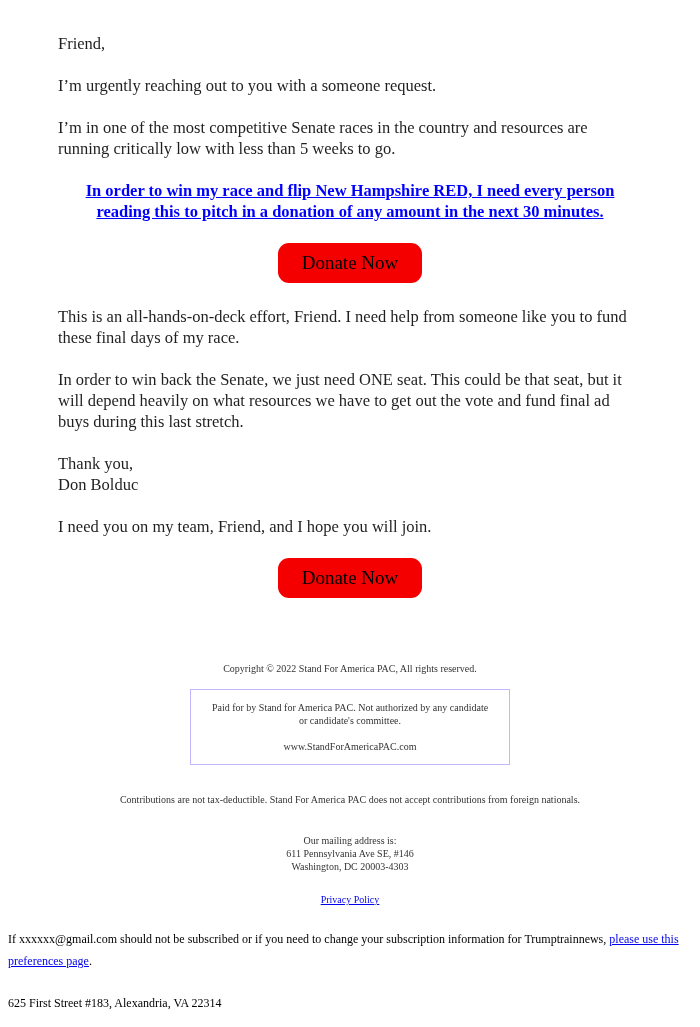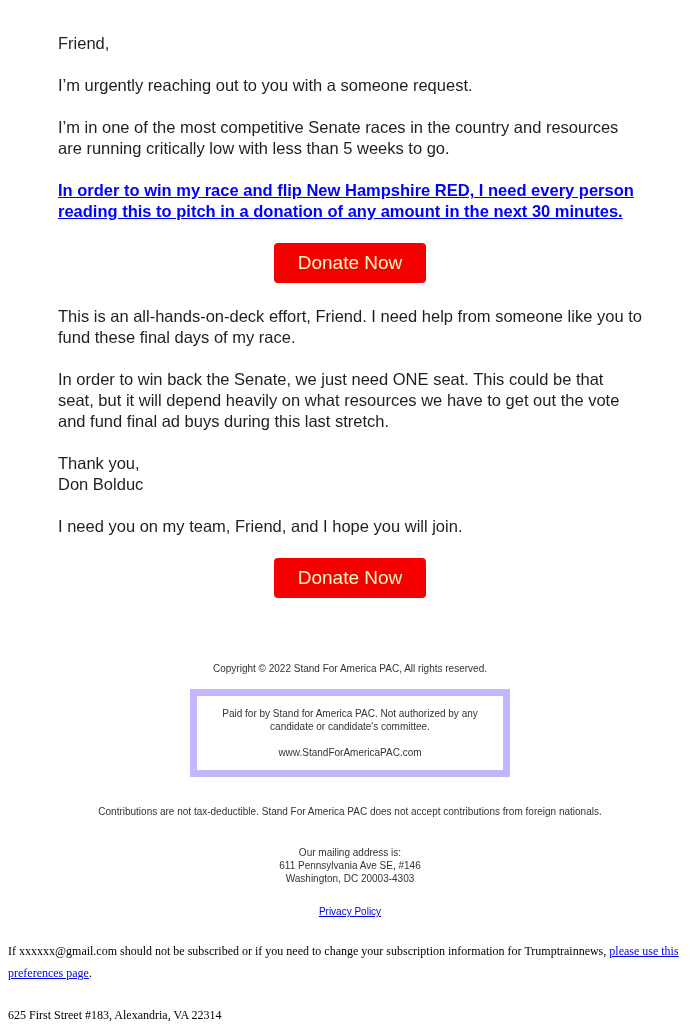--- a/index.html
+++ b/index.html
@@ -1,66 +1,66 @@
 <!DOCTYPE html>
 <html style="--button-red: #f40000; --cta-blue: #0000ff; --link-blue: #0000ee;"><head>
 <meta charset="utf-8">
 <style>
-  * { box-sizing: border-box; }
+  * { box-sizing: border-box; font-family: Liberation Serif, serif; }
   html, body {
     margin: 0;
     padding: 0;
     background: #ffffff;
     width: 700px;
   }
   body {
     font-family: "Liberation Sans", sans-serif;
     color: #1f1f1f;
   }
   .email {
     width: 584px;
     margin: 0 auto;
     padding-top: 12px;
     font-size: 16.5px;
     line-height: 21px;
   }
   .email p { margin: 21px 0; }
-  .cta-text { font-weight: bold; }
+  .cta-text { font-weight: bold; text-align: center; }
   .cta-text a {
     color: var(--cta-blue, #0000ff);
     text-decoration: underline;
     cursor: pointer;
   }
   .btn-row {
     text-align: center;
     margin: 20px 0 23px 0;
   }
   .donate-btn {
     display: inline-block;
     background: var(--button-red, #f40000);
-    color: #fef9c3;
+    color: #000000;
     font-size: 19px;
     line-height: 22px;
     padding: 9px 24px;
-    border-radius: 4px;
+    border-radius: 11px;
     text-decoration: none;
     cursor: pointer;
   }
   .footer {
     margin-top: 64px;
     text-align: center;
     font-size: 10px;
     line-height: 13px;
     color: #333333;
   }
   .footer p { margin: 0; }
   .paid-box {
     width: 320px;
     margin: 14px auto 0 auto;
-    border: 7px solid #c4b5fd;
+    border: 1px solid #c4b5fd;
     padding: 11px 18px;
   }
   .paid-box p { margin: 0 0 13px 0; }
   .paid-box p:last-child { margin-bottom: 0; }
   .disclaimer-line { margin-top: 28px !important; }
   .mailing-address { margin-top: 28px !important; }
   .privacy-line { margin-top: 20px !important; }
   .privacy-line a, .unsub a {
     color: var(--link-blue, #0000ee);
     text-decoration: underline;

